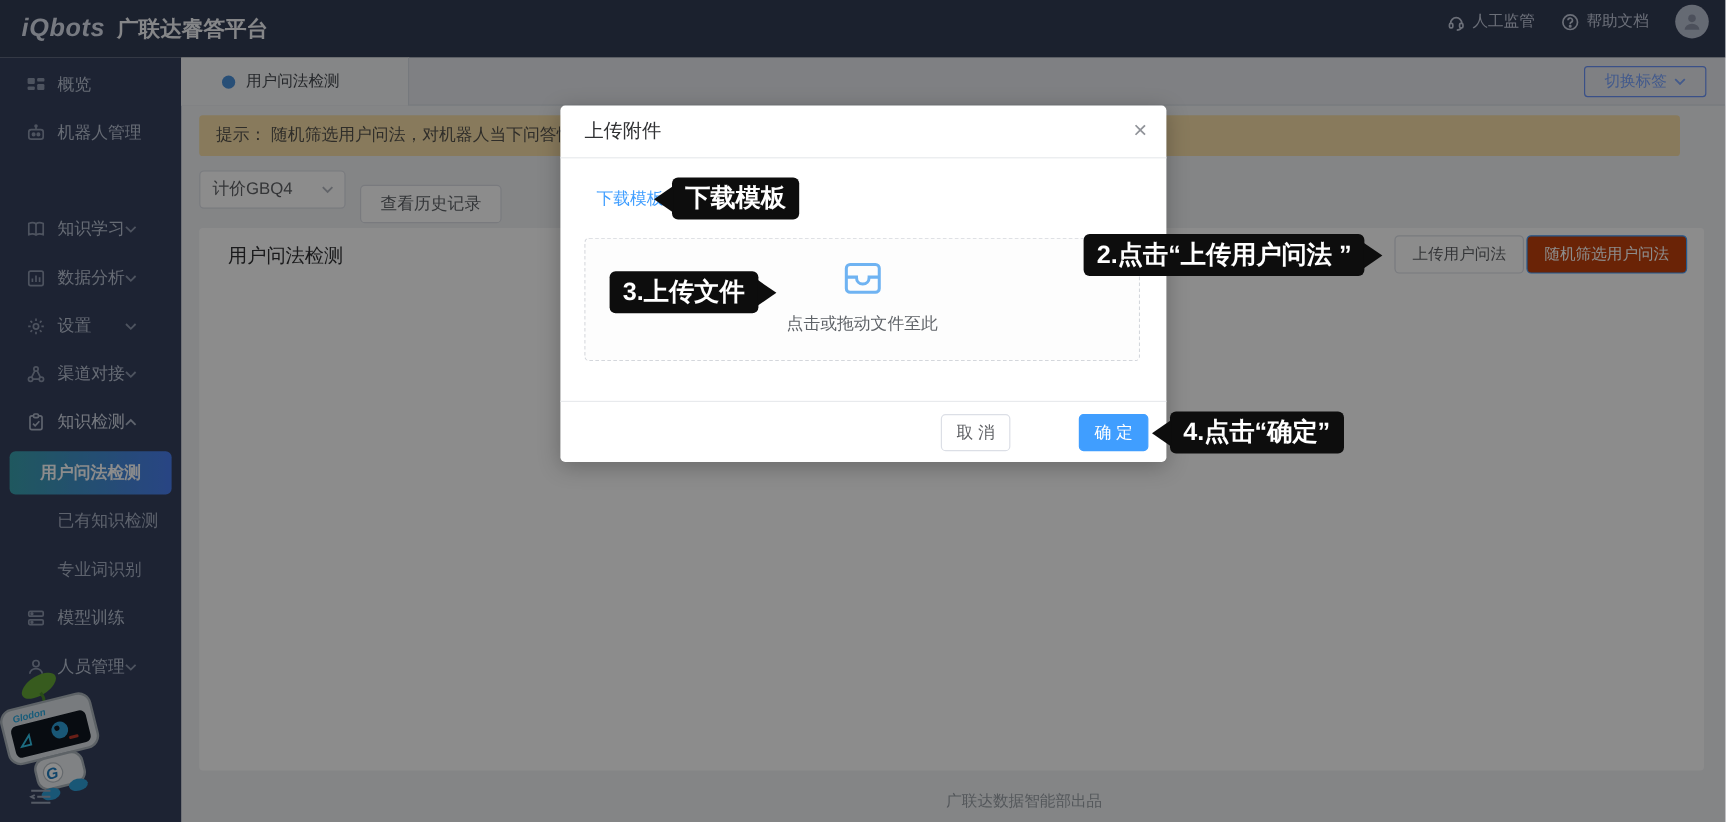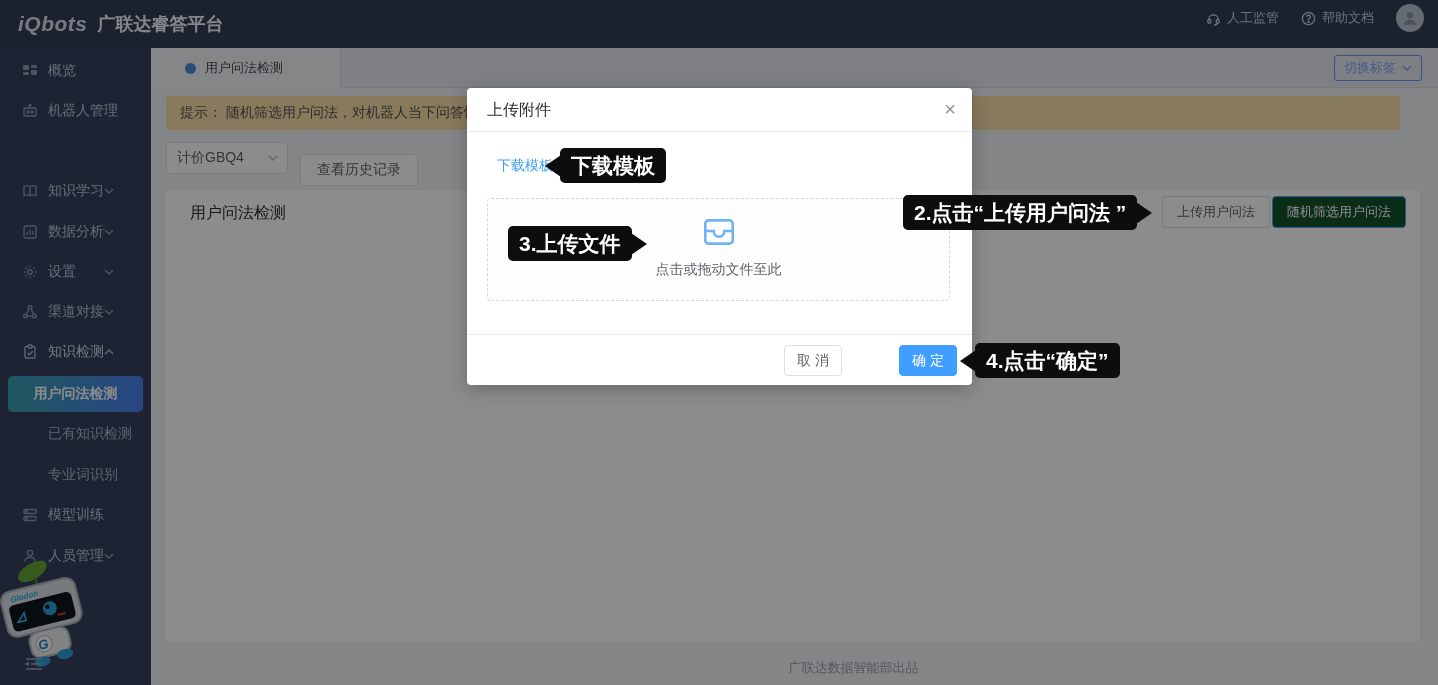--- a/index.html
+++ b/index.html
@@ -24,33 +24,33 @@
   .sb-active { position:absolute; left:8px; width:135px; height:36px; border-radius:5px;
                background:linear-gradient(90deg,#3aa0ad,#4a7ef0); display:flex; align-items:center; justify-content:center;
                color:#ffffff; font-size:14px; font-weight:bold; cursor:pointer; }
   .sb-mascot { position:absolute; left:-6px; top:510px; width:104px; height:120px; }
   .sb-collapse { position:absolute; left:24px; top:608px; width:20px; height:16px; color:#9aa4b8; cursor:pointer; }
 
   
   .tabbar { position:absolute; left:151px; top:48px; width:1287px; height:40px; background:#e8eaee; border-bottom:1px solid #d8dce3; z-index:1; }
   .tab { position:absolute; left:0; top:0; width:190px; height:40px; background:#f3f4f6; display:flex; align-items:center; gap:9px; padding-left:34px; font-size:13px; color:#44494f; border-right:1px solid #d8dce3; cursor:pointer; }
   .tab-dot { width:11px; height:11px; border-radius:50%; background:#4a90d9; }
-  .switch-btn { position:absolute; right:16px; top:7px; height:26px; padding:0 9px; border:1px solid #6a93f8; border-radius:3px; color:#7aa4ff; font-size:13px; display:flex; align-items:center; gap:6px; background:transparent; cursor:pointer; }
+  .switch-btn { position:absolute; right:16px; top:7px; height:26px; padding:0 16px; border:1px solid #6a93f8; border-radius:3px; color:#7aa4ff; font-size:13px; display:flex; align-items:center; gap:6px; background:transparent; cursor:pointer; }
 
   .tipbar { position:absolute; left:166px; top:96px; width:1234px; height:34px; background:#f7dfa8; border-radius:3px; display:flex; align-items:center; font-size:14px; color:#57534c; padding-left:14px; z-index:1; }
 
   .select { position:absolute; left:166px; top:142px; width:122px; height:32px; background:#ffffff; border:1px solid #dcdfe6; border-radius:4px; display:flex; align-items:center; font-size:14px; color:#606266; padding:0 10px; z-index:1; cursor:pointer; }
   .select .chev { position:absolute; right:9px; width:10px; height:8px; color:#b2b7bf; }
   .hist-btn { position:absolute; left:300px; top:142px; height:32px; padding:0 16px; background:#ffffff; border:1px solid #dcdfe6; border-radius:4px; font-size:14px; color:#5f6368; z-index:1; cursor:pointer;margin-top:12px; }
 
   .card { position:absolute; left:166px; top:190px; width:1254px; height:452px; background:#ffffff; border-radius:3px; z-index:1; }
   .card-title { position:absolute; left:24px; top:13px; font-size:16px; color:#303133; }
   .btn-plain { position:absolute; top:6px; height:32px; padding:0 14px; background:#ffffff; border:1px solid #dcdfe6; border-radius:4px; font-size:13px; color:#606266; cursor:pointer; }
   .btn-upload-q { right:150px; }
-  .btn-primary { position:absolute; top:6px; right:14px; height:32px; padding:0 14px; background:#14532d; border:1px solid #409eff; border-radius:4px; font-size:13px; color:#ffffff; cursor:pointer; }
+  .btn-primary { position:absolute; top:6px; right:14px; height:32px; padding:0 14px; background:#c2410c; border:1px solid #409eff; border-radius:4px; font-size:13px; color:#ffffff; cursor:pointer; }
 
   .page-footer { position:absolute; left:151px; bottom:8px; width:1405px; text-align:center; font-size:13px; color:#9aa0a6; z-index:1; }
 
   
   .overlay { position:absolute; inset:0; background:rgba(0,0,0,0.45); z-index:10; }
 
   .modal { position:absolute; left:467px; top:88px; width:505px; height:297px; background:#ffffff; border-radius:4px; box-shadow:0 4px 18px rgba(0,0,0,0.25); z-index:20; }
   .modal-hd { height:44px; line-height:44px; padding-left:20px; border-bottom:1px solid #e8eaed; font-size:16px; color:#303133; }
   .modal-close { position:absolute; top:10px; right:16px; font-size:20px; color:#909399; line-height:22px; cursor:pointer; background:none; border:none; }
   .dl-link { position:absolute; left:30px; top:69px; font-size:14px; color:#409eff; cursor:pointer; text-decoration:none; }

